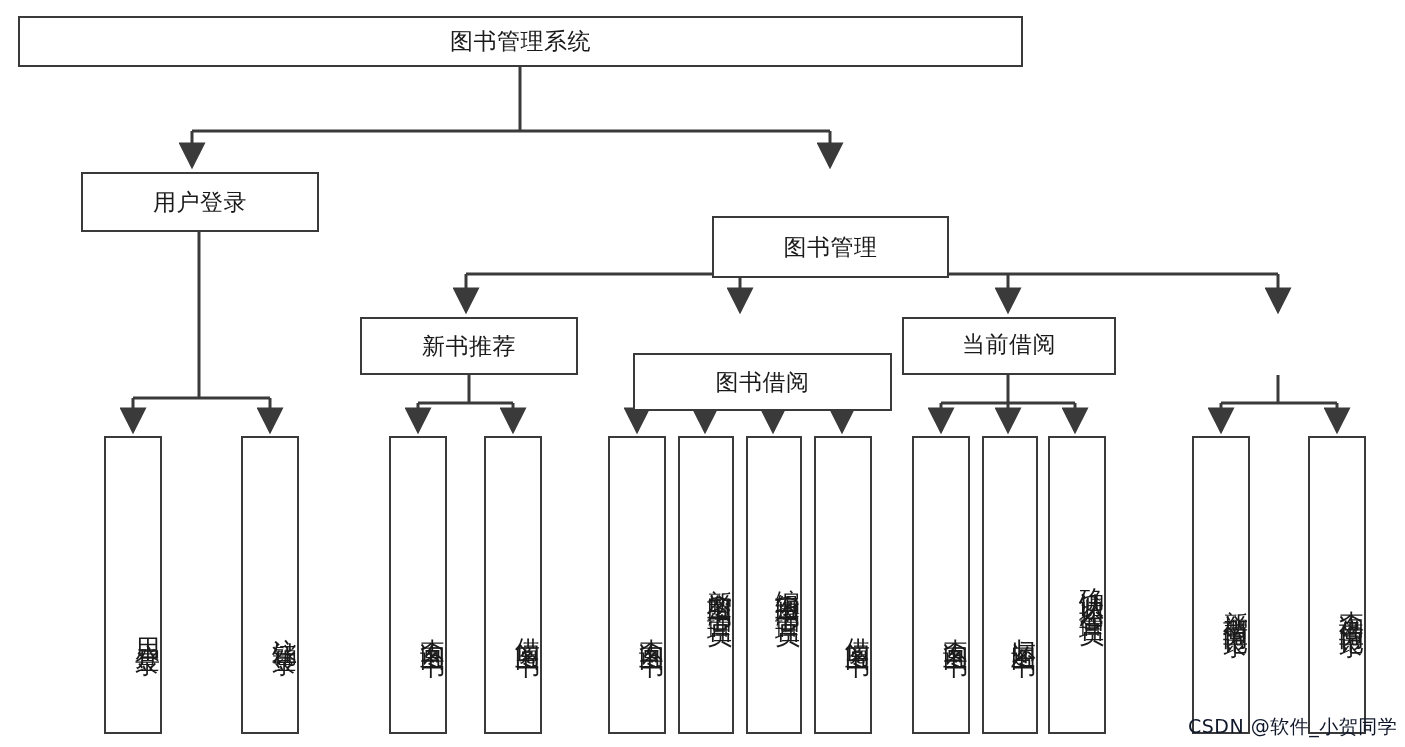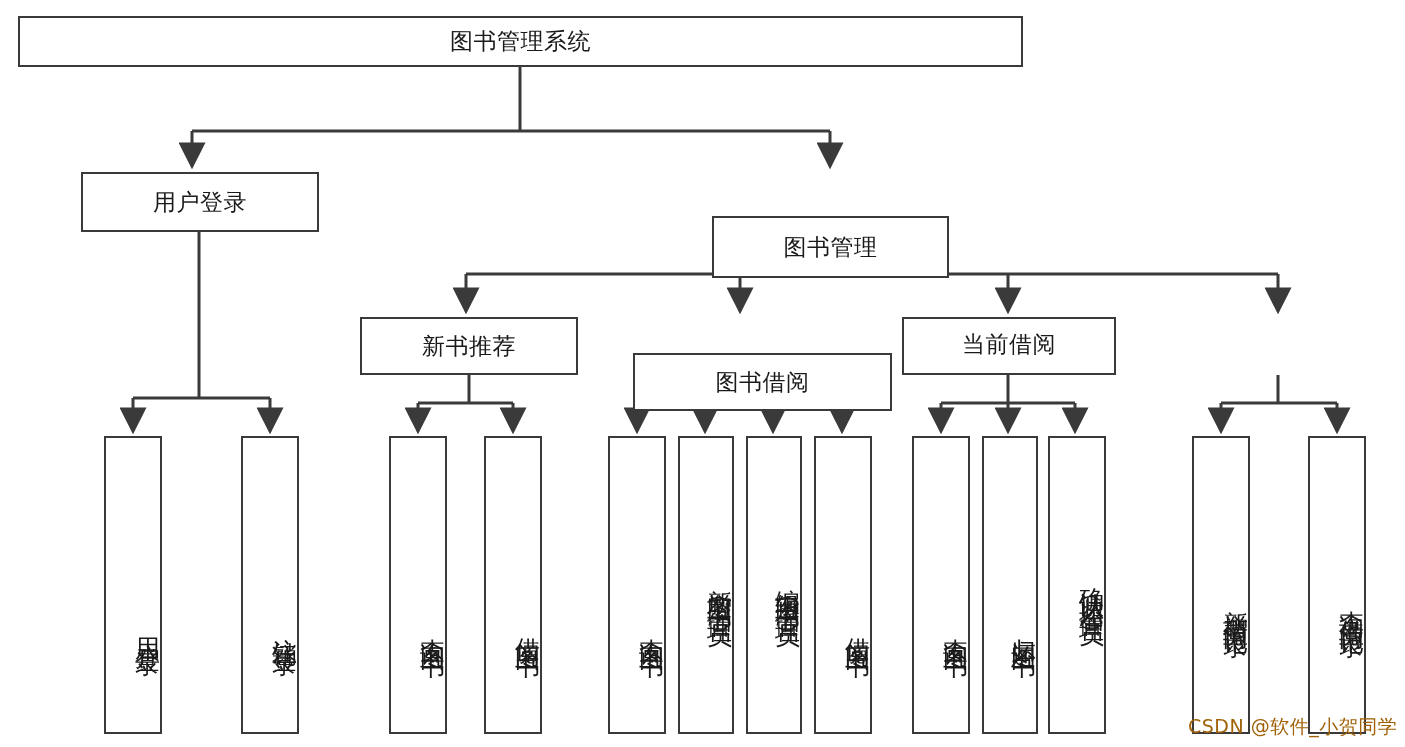--- a/index.html
+++ b/index.html
@@ -51,21 +51,21 @@
     padding: 10px 0 0 0;
     align-items: flex-start;
     justify-content: center;
     line-height: 1;
   }
   .watermark {
     position: absolute;
     left: 1188px;
     top: 714px;
     font-size: 19px;
-    color: #a16207;
+    color: #0f172a;
     white-space: nowrap;
     letter-spacing: 0.5px;
     font-family: "DejaVu Sans", "Liberation Sans", sans-serif;
   }
 </style>
 </head>
 <body>
 
 <div id="stage">
 

